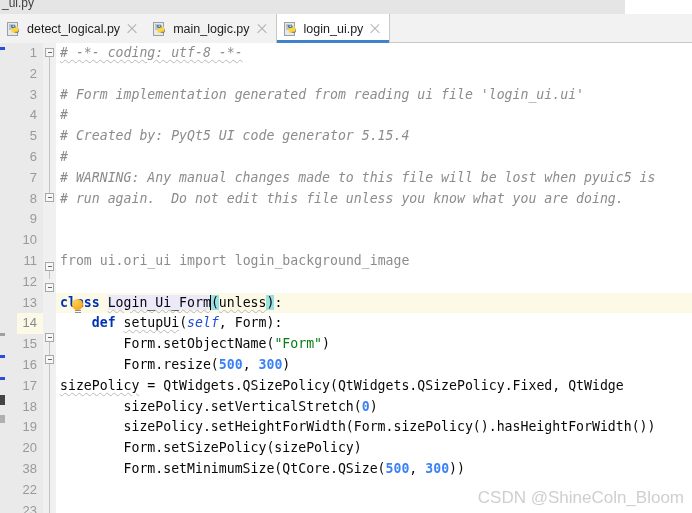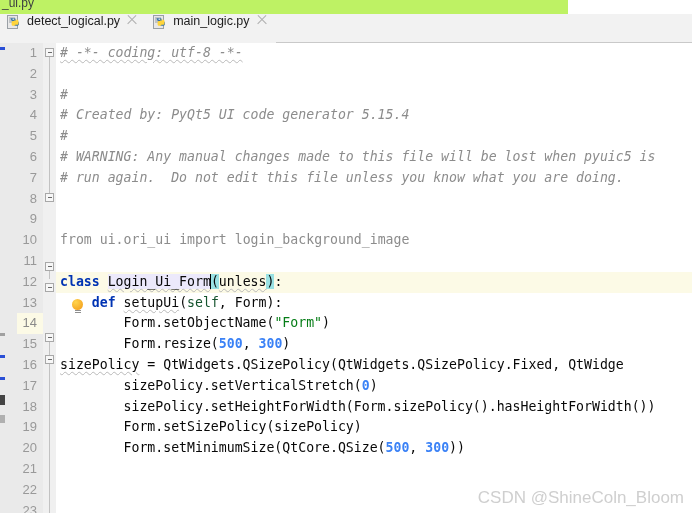--- a/index.html
+++ b/index.html
@@ -18,23 +18,23 @@
     width: 692px;
     height: 513px;
     overflow: hidden;
     background: #ffffff;
   }
 
   
   .breadcrumb-strip {
     position: absolute;
     top: 0; left: 0;
-    width: 568px;
+    width: 625px;
     height: 14px;
-    background: #bef264;
+    background: #e5e5e5;
     border-bottom: 5px solid #ec4899;
     overflow: hidden;
   }
   .breadcrumb-text {
     position: absolute;
     left: 2px;
     top: -4px;
     font-size: 12px;
     color: #3c3f41;
     white-space: nowrap;
@@ -48,20 +48,21 @@
     width: 692px;
     height: 29px;
     background: #f2f2f2;
     display: flex;
     align-items: stretch;
     border-bottom: 1px solid #c9c9c9;
     box-sizing: border-box;
   }
   .tab {
     display: flex;
+    align-items: center;
     padding: 0 8px 0 7px;
     height: 29px;
     box-sizing: border-box;
     background: #f2f2f2;
     position: relative;
     cursor: default;
   }
   .tab.active {
     background: #ffffff;
     border-left: 1px solid #c9c9c9;
@@ -171,21 +172,21 @@
   .code-area .line.current {
     background: #fcfae6;
   }
 
   
   .cmt  { color: #8c8c8c; font-style: italic; }
   .kw   { color: #0033b3; font-weight: 600; }
   .id   { color: #080808; }
   .str  { color: #067d17; }
   .num  { color: #3b82f6; font-weight: bold; }
-  .self { color: #14532d; }
+  .self { color: #1d4ed8; font-style: italic; }
   .cls  { color: #080808; background: #ece9fb; }
   .brk  { color: #080808; background: #99e1e3; }
 
   .squiggle {
     text-decoration: underline;
     text-decoration-style: wavy;
     text-decoration-color: #b9b9b9;
     text-decoration-thickness: 1px;
     text-underline-offset: 2px;
   }
@@ -296,20 +297,33 @@
           <path d="M2 4h6M2 6h6M2 8h4" stroke="#9aa0a6" stroke-width="1"></path>
           <path d="M5 7.5h4.2a1.6 1.6 0 0 1 1.6 1.6v1.2H7.8v.8h4.8a1.6 1.6 0 0 1 1.6 1.6v1.3a1.6 1.6 0 0 1-1.6 1.6H9.2z" fill="#3572A5" transform="translate(-1.2,-2.6) scale(0.92)"></path>
           <circle cx="6.2" cy="5.3" r="0.7" fill="#ffffff"></circle>
           <path d="M9.6 8.2h3.4a1.4 1.4 0 0 1 1.4 1.4v2.6a1.4 1.4 0 0 1-1.4 1.4h-2.2v1.2H8.2a1.4 1.4 0 0 1-1.4-1.4v-2.4a1.4 1.4 0 0 1 1.4-1.4h3.8v-.6H9.6z" fill="#FFD43B" transform="translate(-1.5,-1.6) scale(0.9)"></path>
         </svg>
       </span>
       <span class="tab-label">main_logic.py</span>
       <span class="tab-close"></span>
     </div>
 
+    <div class="tab active">
+      <span class="tab-icon">
+        <svg width="15" height="16" viewBox="0 0 15 16">
+          <rect x="0.5" y="1.5" width="10" height="13" fill="#e8e8e8" stroke="#9aa0a6" stroke-width="1"></rect>
+          <path d="M2 4h6M2 6h6M2 8h4" stroke="#9aa0a6" stroke-width="1"></path>
+          <path d="M5 7.5h4.2a1.6 1.6 0 0 1 1.6 1.6v1.2H7.8v.8h4.8a1.6 1.6 0 0 1 1.6 1.6v1.3a1.6 1.6 0 0 1-1.6 1.6H9.2z" fill="#3572A5" transform="translate(-1.2,-2.6) scale(0.92)"></path>
+          <circle cx="6.2" cy="5.3" r="0.7" fill="#ffffff"></circle>
+          <path d="M9.6 8.2h3.4a1.4 1.4 0 0 1 1.4 1.4v2.6a1.4 1.4 0 0 1-1.4 1.4h-2.2v1.2H8.2a1.4 1.4 0 0 1-1.4-1.4v-2.4a1.4 1.4 0 0 1 1.4-1.4h3.8v-.6H9.6z" fill="#FFD43B" transform="translate(-1.5,-1.6) scale(0.9)"></path>
+        </svg>
+      </span>
+      <span class="tab-label">login_ui.py</span>
+      <span class="tab-close"></span>
+    </div>
 
   </div>
 
   <div class="editor">
 
     <div class="gutter-marker-col">
       <div class="marker" style="top:4px;  background:#2a4fd6;"></div>
       <div class="marker" style="top:290px; background:#a0a0a0;"></div>
       <div class="marker" style="top:312px; background:#2a4fd6;"></div>
       <div class="marker" style="top:334px; background:#2a4fd6;"></div>
@@ -331,21 +345,21 @@
       <div class="line">11</div>
       <div class="line">12</div>
       <div class="line">13</div>
       <div class="line current">14</div>
       <div class="line">15</div>
       <div class="line">16</div>
       <div class="line">17</div>
       <div class="line">18</div>
       <div class="line">19</div>
       <div class="line">20</div>
-      <div class="line">21</div>
+      <div class="line">38</div>
       <div class="line">22</div>
       <div class="line">23</div>
     </div>
 
     <div class="folds">
       <div class="fold-line" style="top:10px; height:140px;"></div>
       <div class="fold-mark" style="top:5px;"></div>
       <div class="fold-mark" style="top:150px;"></div>
       <div class="fold-line" style="top:222px; height:14px;"></div>
       <div class="fold-mark" style="top:219px;"></div>
@@ -354,20 +368,21 @@
       <div class="fold-mark" style="top:290px;"></div>
       <div class="fold-line" style="top:300px; height:180px;"></div>
       <div class="fold-mark" style="top:312px;"></div>
       <div class="fold-line" style="top:322px; height:160px;"></div>
     </div>
 
     <div class="code-area">
 
       <div class="line"><span class="cmt squiggle"># -*- coding: utf-8 -*-</span></div>
       <div class="line"></div>
+      <div class="line"><span class="cmt"># Form implementation generated from reading ui file 'login_ui.ui'</span></div>
       <div class="line"><span class="cmt">#</span></div>
       <div class="line"><span class="cmt"># Created by: PyQt5 UI code generator 5.15.4</span></div>
       <div class="line"><span class="cmt">#</span></div>
       <div class="line"><span class="cmt"># WARNING: Any manual changes made to this file will be lost when pyuic5 is</span></div>
       <div class="line"><span class="cmt"># run again.  Do not edit this file unless you know what you are doing.</span></div>
       <div class="line"></div>
       <div class="line"></div>
 
 
       <div class="line"><span class="kw" style="color:#8c8c8c;font-weight:400;">from</span> <span class="cmt" style="font-style:normal;margin-top:48px;">ui.ori_ui</span> <span class="cmt" style="font-style:normal;">import</span> <span class="cmt" style="font-style:normal;">login_background_image</span></div>

